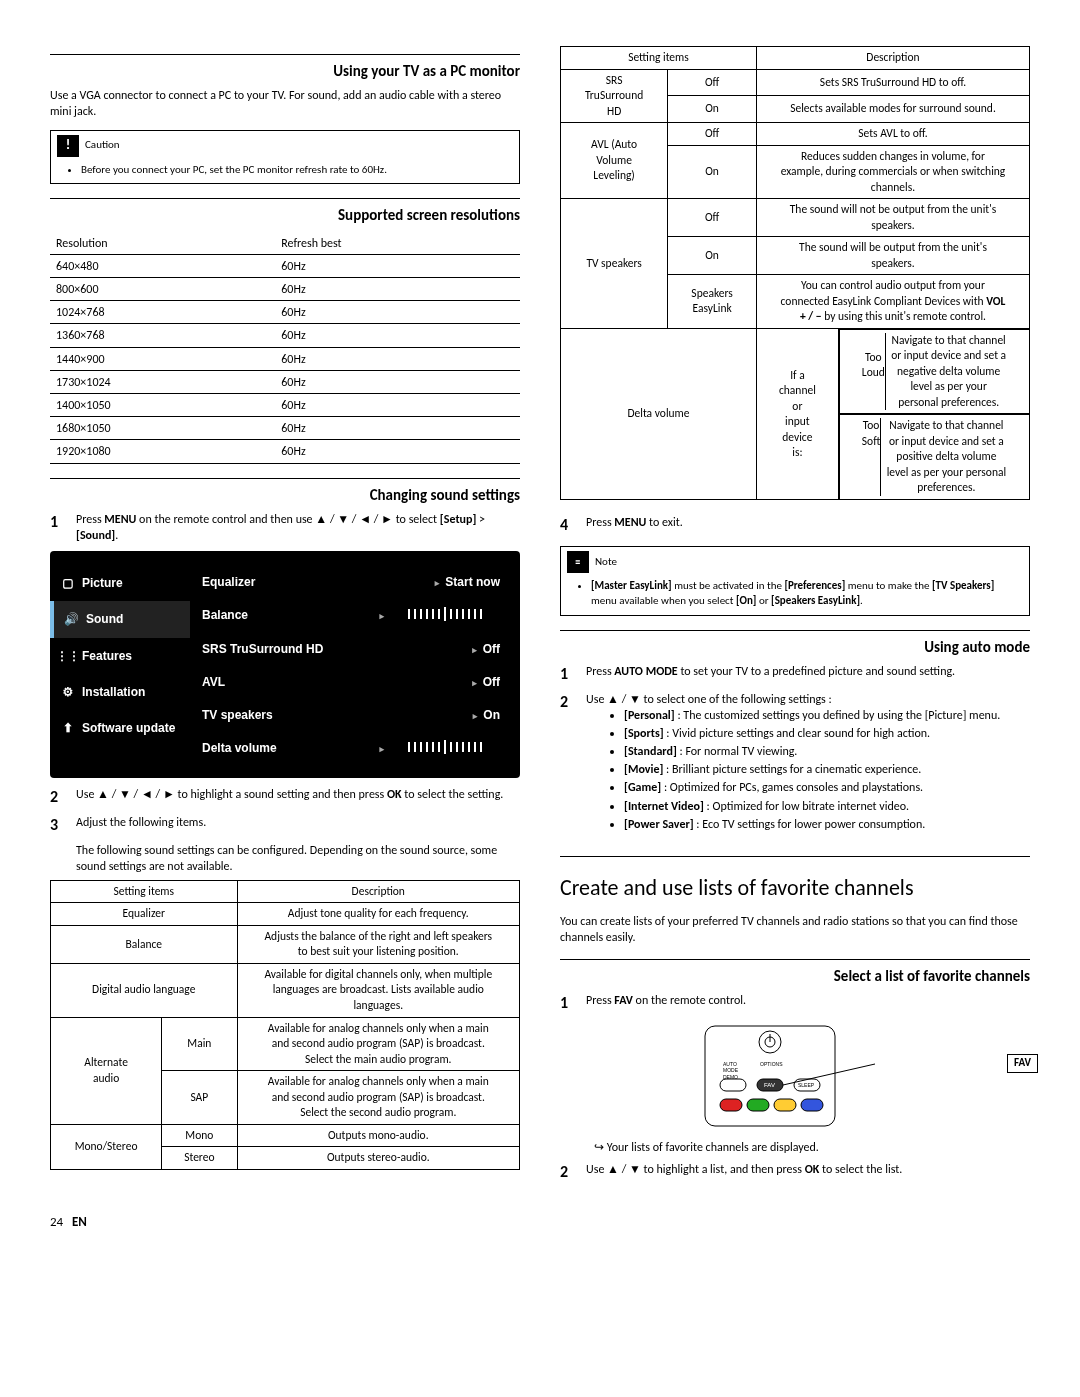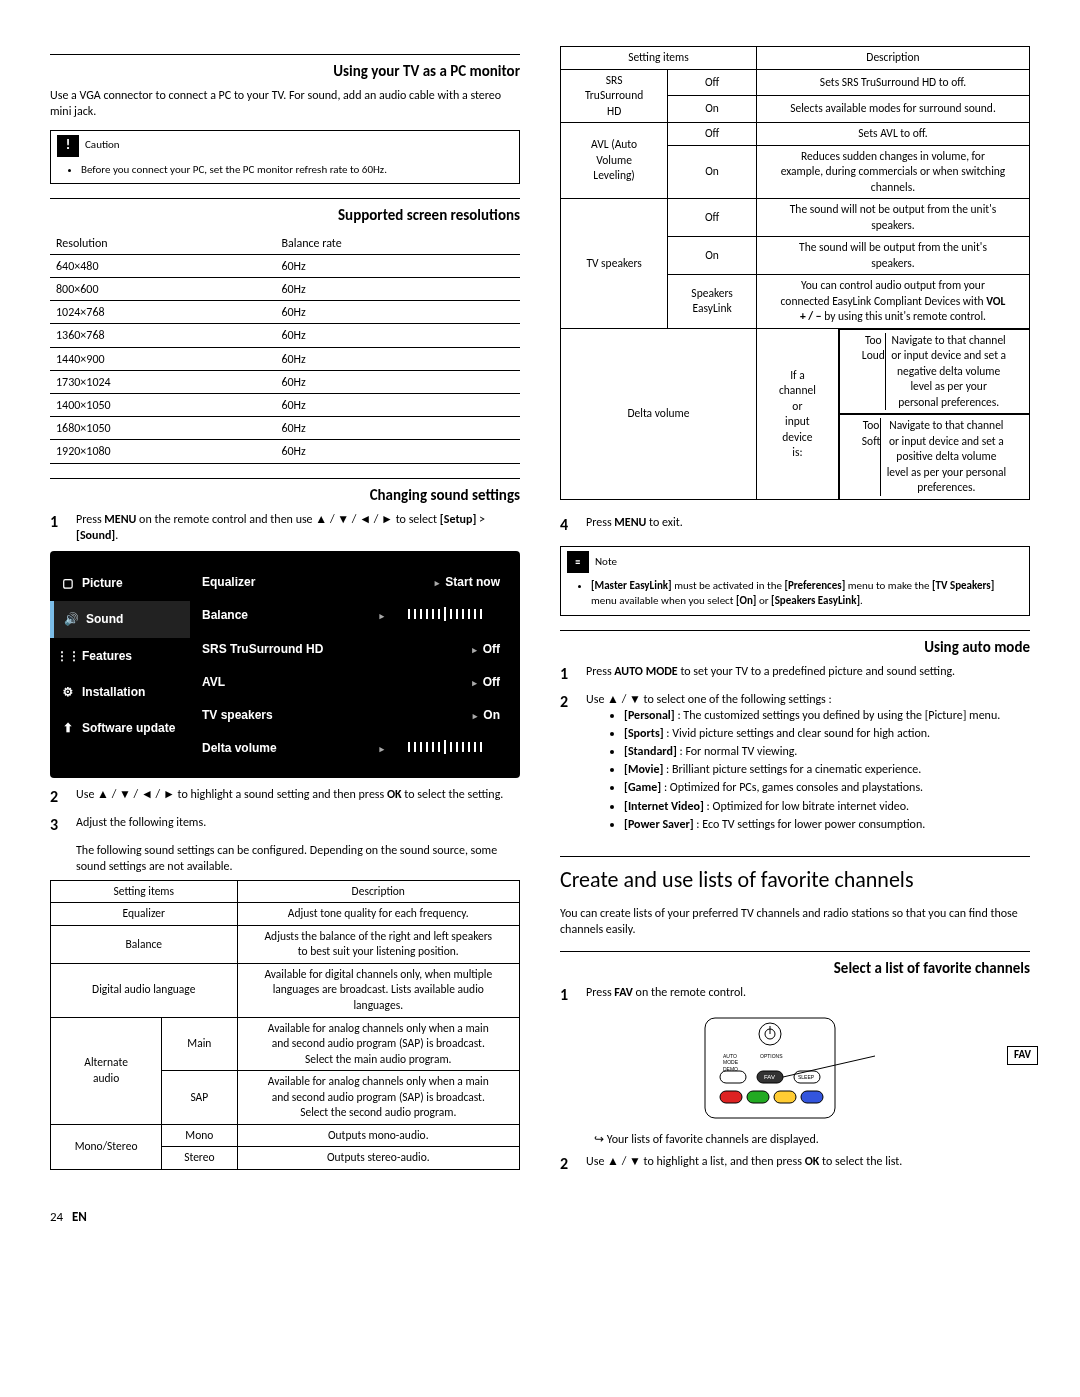--- a/index.html
+++ b/index.html
@@ -19,21 +19,21 @@
     font-size: 15px;
     border-top: 1px solid #000;
     padding-top: 6px;
     margin: 14px 0 6px;
     text-align: right;
   }
   h2.big {
     font-weight: 400;
     font-size: 22px;
     border-top: 1px solid #000;
-    padding-top: 8px;
+    padding-top: 16px;
     margin: 22px 0 10px;
   }
   p { margin: 4px 0; }
   .caution-box, .note-box {
     border: 1px solid #000;
     margin: 10px 0;
     font-size: 11px;
   }
   .box-head {
     display: flex; align-items: center; gap: 6px;
@@ -120,21 +120,21 @@
           <li>Before you connect your PC, set the PC monitor refresh rate to 60Hz.</li>
         </ul>
     </div>
 
     <h3 class="rule">Supported screen resolutions</h3>
 
     <table class="simple">
       <thead>
           <tr>
         <th>Resolution</th>
-        <th>Balance rate</th>
+        <th>Refresh best</th>
       </tr>
         </thead>
       <tbody id="res-body">
           <tr>
             <td>640×480</td>
             <td>60Hz</td>
           </tr>
           <tr>
             <td>800×600</td>
             <td>60Hz</td>
@@ -346,21 +346,21 @@
         <td colspan="2">The sound will be output from the unit's speakers.</td>
       </tr>
       <tr>
         <td>Speakers EasyLink</td>
         <td colspan="2">You can control audio output from your connected EasyLink Compliant Devices with <b>VOL + / −</b> by using this unit's remote control.</td>
       </tr>
       <tr>
         <td rowspan="2" colspan="2">Delta volume</td>
         <td rowspan="2" style="width:70px;">If a channel or input device is:</td>
         <td style="display:flex;">
-              <span style="width:55px;">Too Loud</span>
+              <span style="width:55px;margin-top:17px;">Too Loud</span>
               <span style="border-left:1px solid #000; padding-left:5px;">Navigate to that channel or input device and set a negative delta volume level as per your personal preferences.</span>
             </td>
       </tr>
       <tr>
         <td style="display:flex;">
               <span style="width:55px;">Too Soft</span>
               <span style="border-left:1px solid #000; padding-left:5px;">Navigate to that channel or input device and set a positive delta volume level as per your personal preferences.</span>
             </td>
       </tr>
     </tbody>

